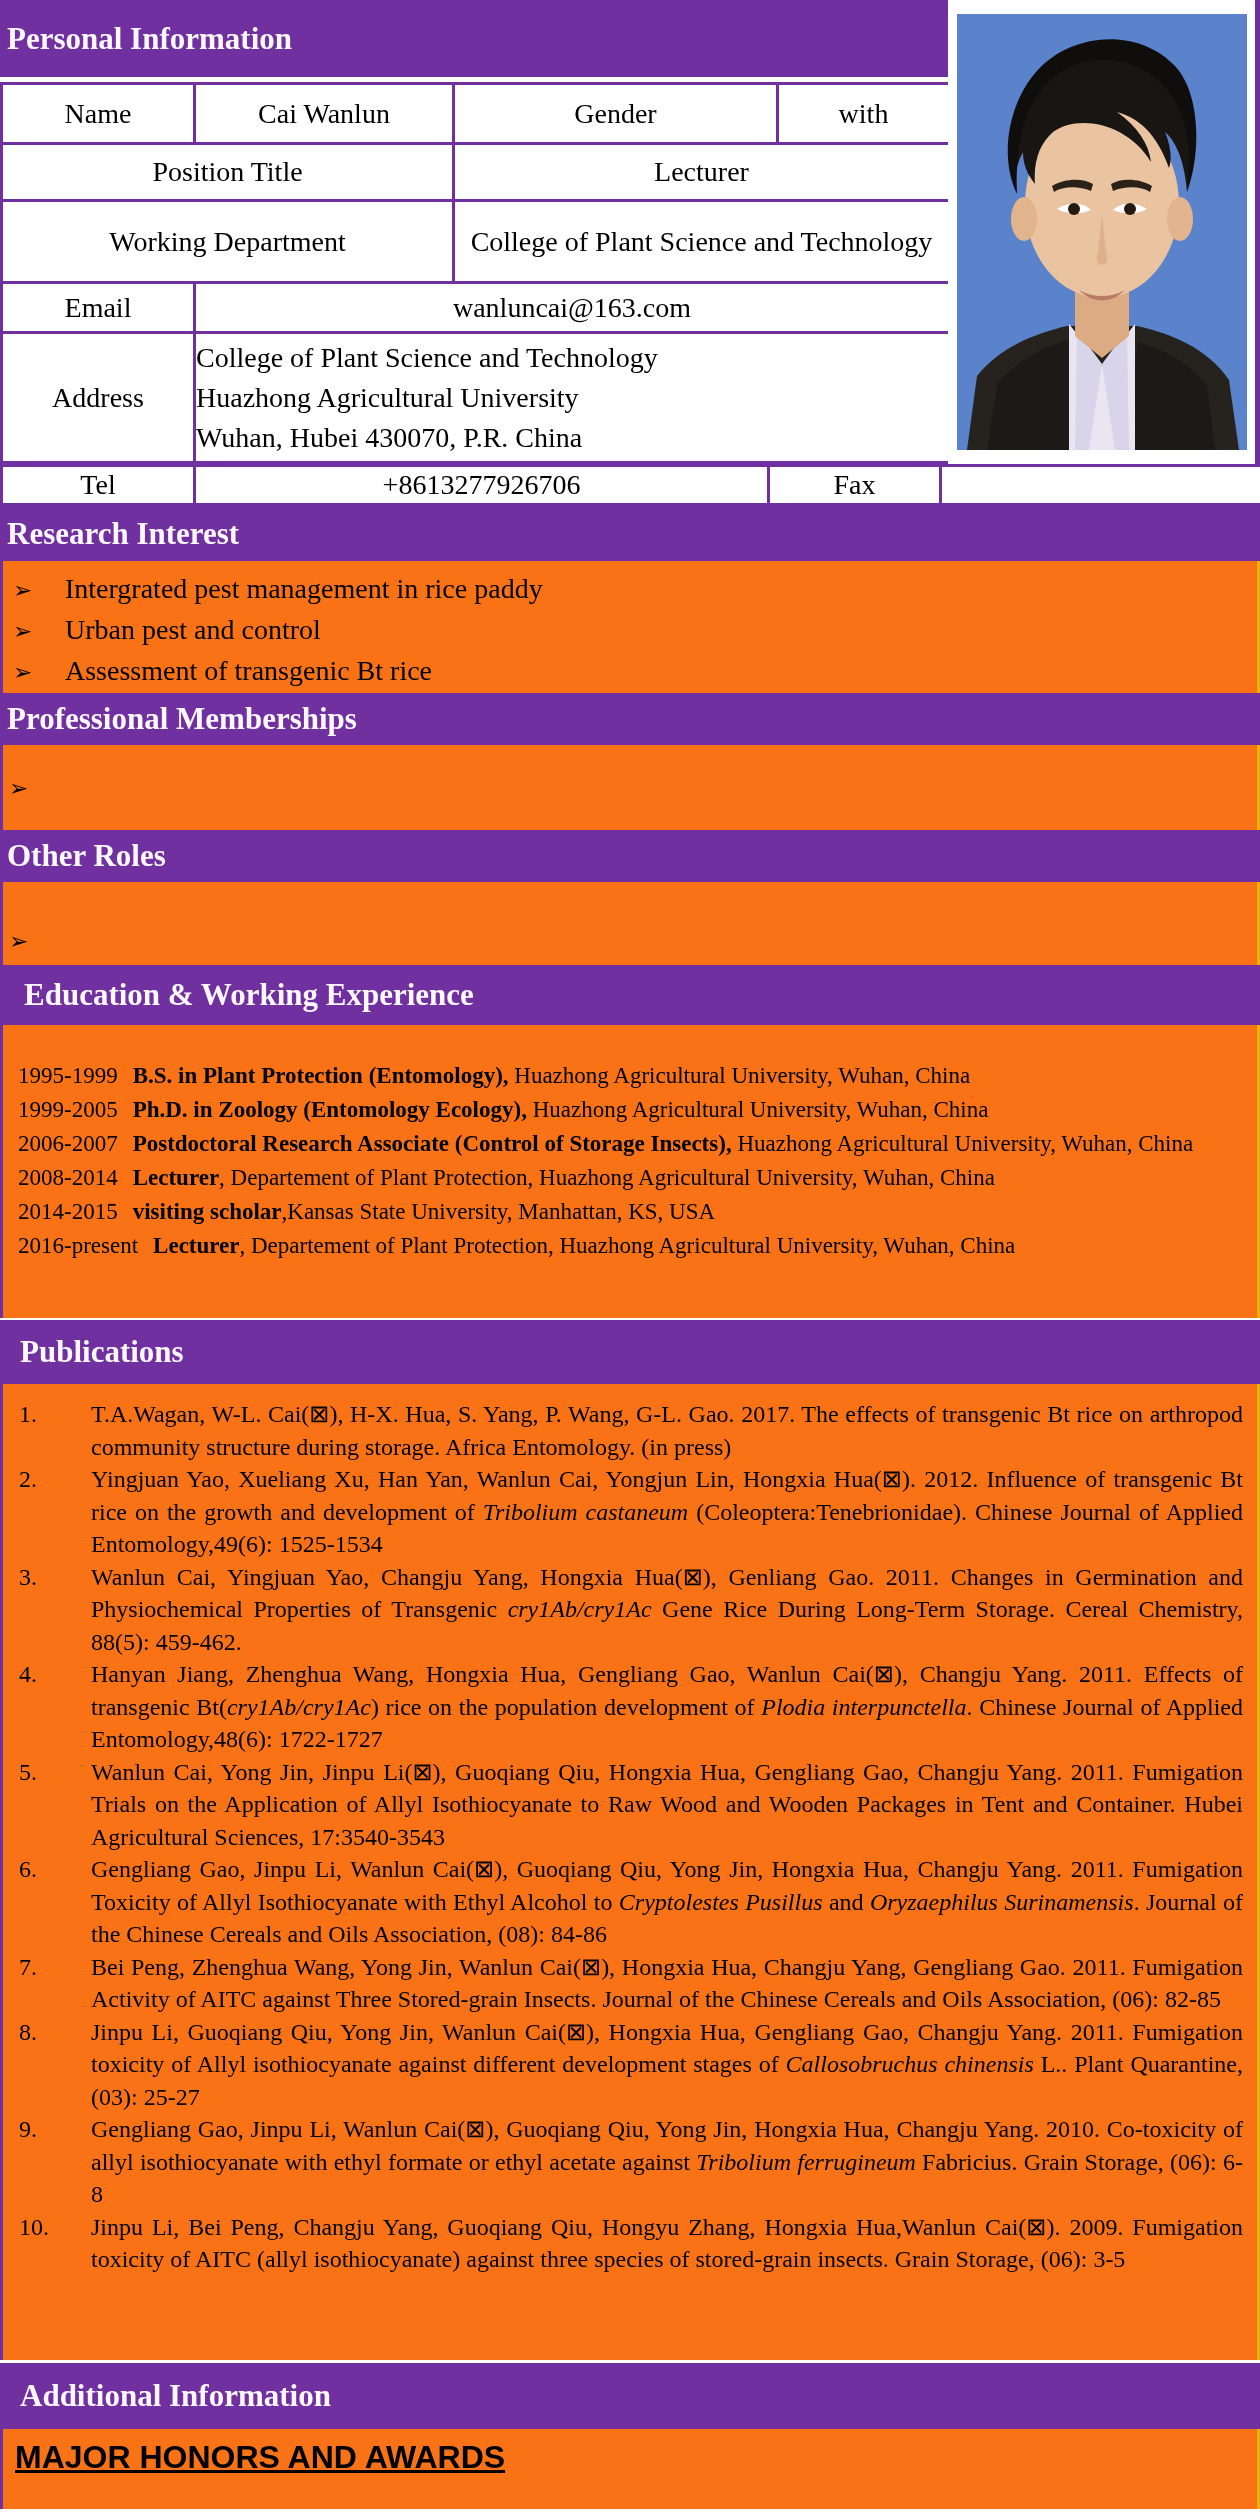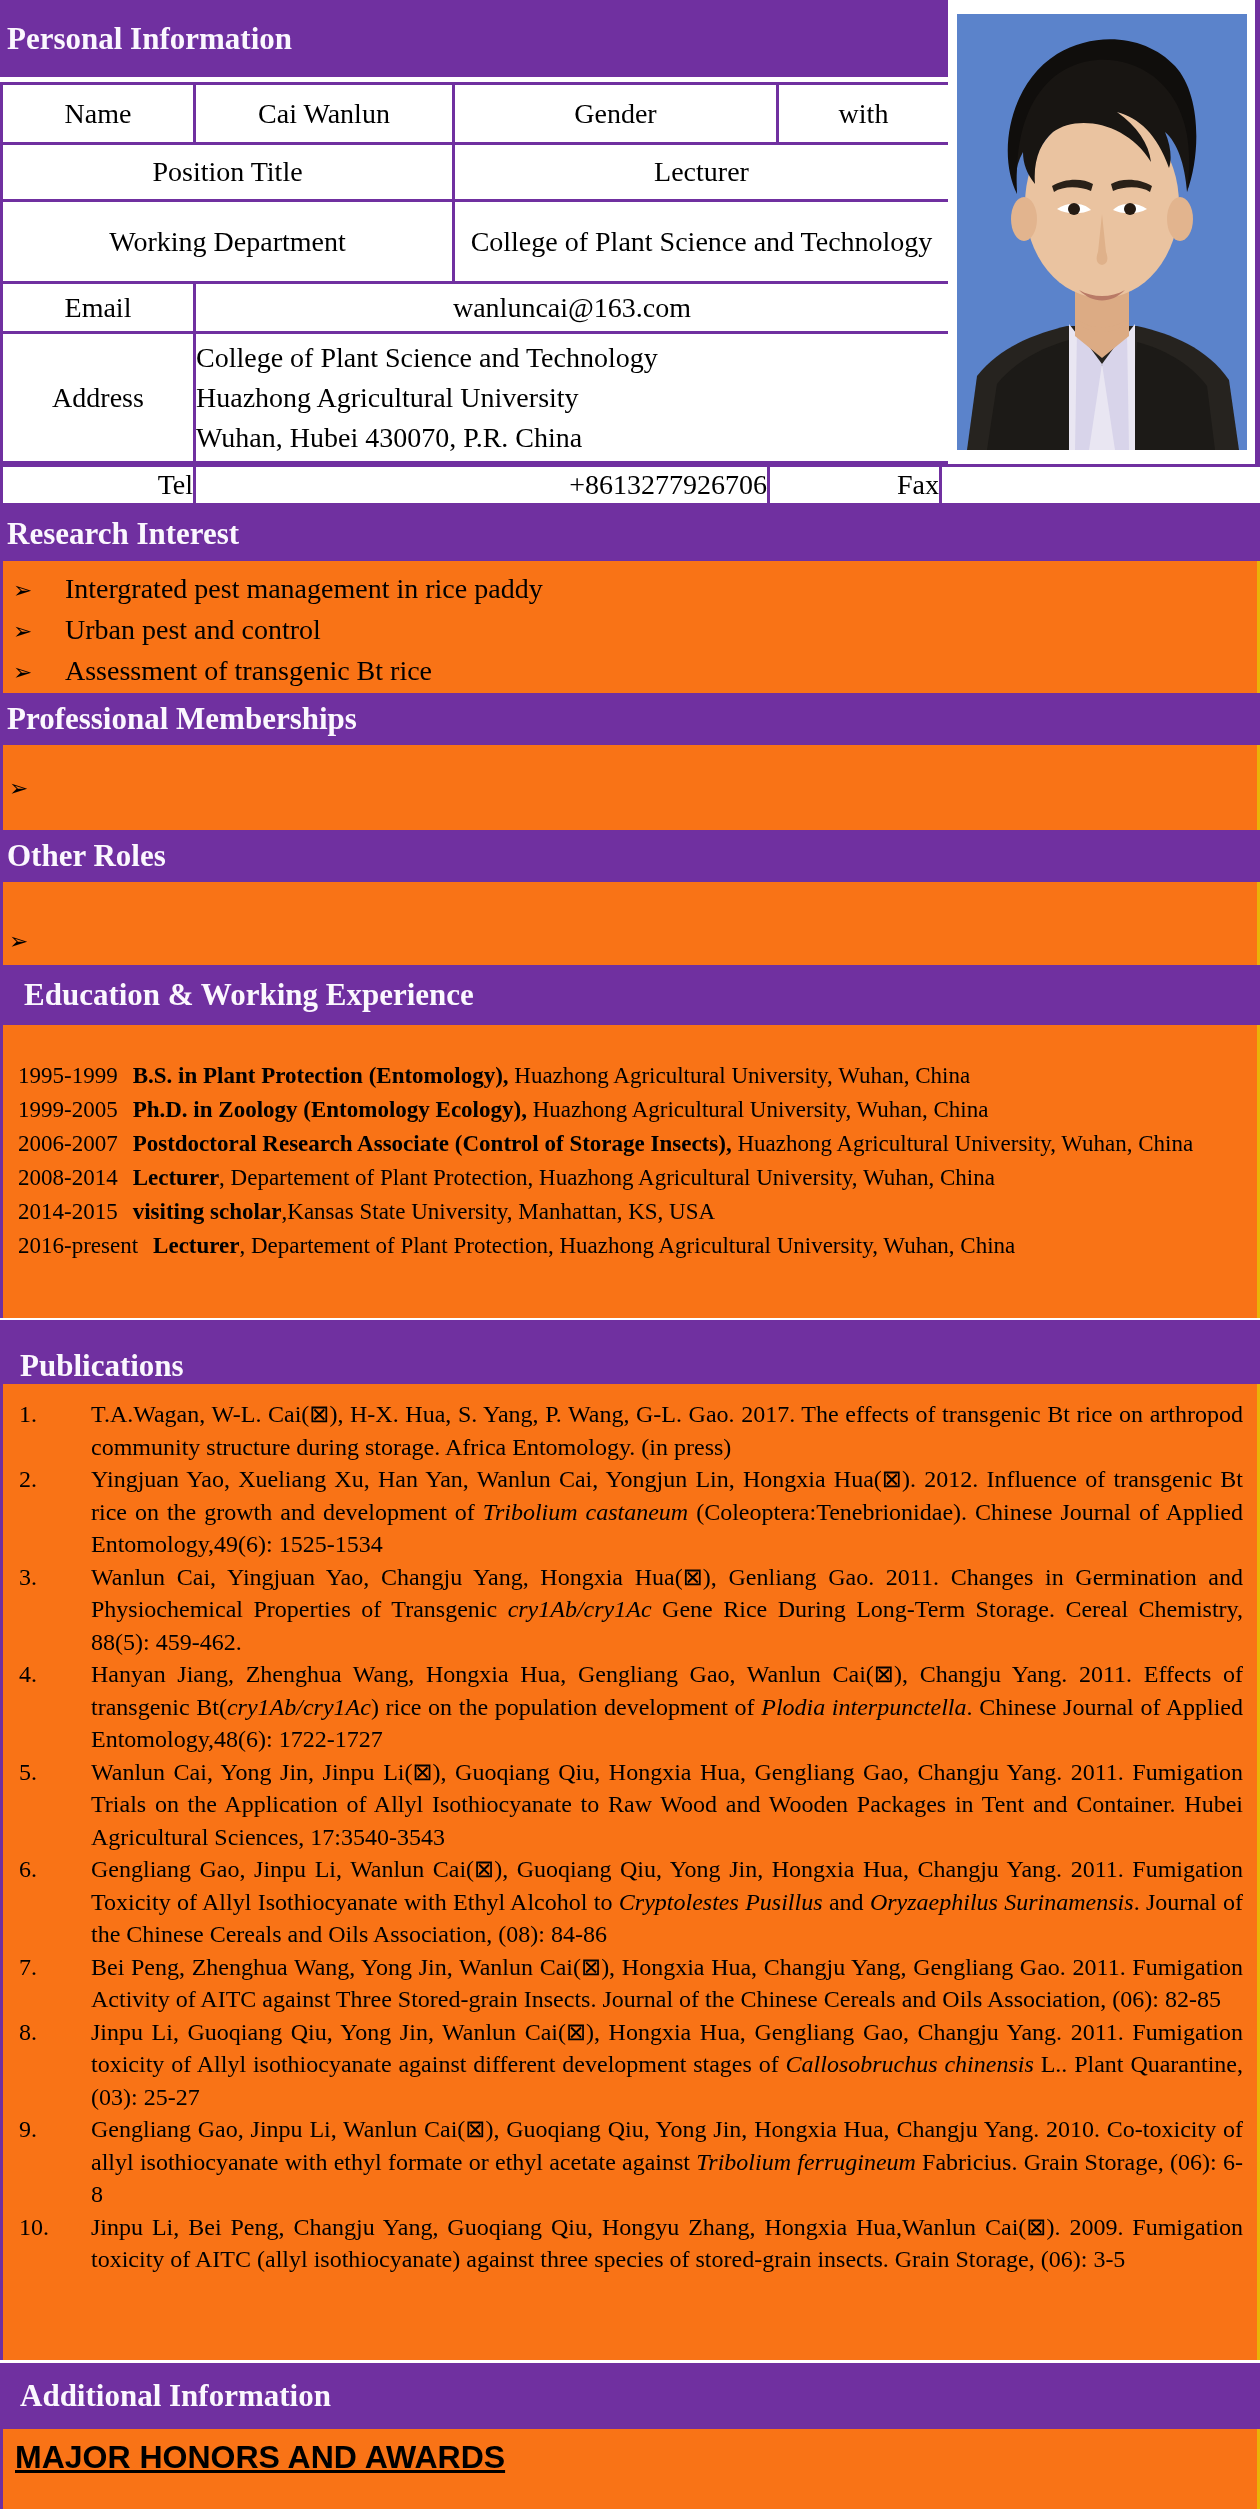--- a/index.html
+++ b/index.html
@@ -11,21 +11,21 @@
   
   .band{
     display:flex;align-items:center;background:#7030A0;color:#fbf7fe;
     font-weight:bold;font-size:31px;box-sizing:border-box;
   }
   .b-pi{height:77px;width:948px;padding-left:7px;}
   .b-ri{height:55px;padding-left:7px;}
   .b-pm{height:52px;padding-left:7px;}
   .b-or{height:52px;padding-left:7px;}
   .b-edu{height:60px;padding-left:24px;}
-  .b-pub{height:64px;padding-left:20px;margin-top:2px;align-items:flex-end;}
+  .b-pub{height:64px;padding-left:20px;margin-top:2px;}
   .b-add{height:66px;padding-left:20px;margin-top:3px;}
   
   .top{display:flex;}
   .left-col{width:948px;flex:0 0 948px;}
   .photo-box{
     flex:1;height:464px;background:#fff;position:relative;
     border-right:5px solid #7030A0;box-sizing:border-box;
   }
   .photo-box svg{position:absolute;left:9px;top:14px;}
   table.ptable{
@@ -38,21 +38,21 @@
   td.cell-left{text-align:left;padding-left:8px;}
   tr.r-name td{height:60px;}
   tr.r-pos td{height:57px;}
   tr.r-dept td{height:82px;}
   tr.r-email td{height:50px;}
   tr.r-addr td{height:130px;}
   .addr-line{text-align:left;line-height:40px;font-size:28px;}
   .dept-val{line-height:40px;}
   table.tel-table{border-collapse:collapse;width:1260px;table-layout:fixed;}
   table.tel-table td{
-    border:3px solid #7030A0;height:36px;text-align:right;
+    border:3px solid #7030A0;height:36px;text-align:center;
     font-size:28px;padding:0;background:#fff;
   }
   
   .content{
     border-left:3px solid #7030A0;border-right:3px solid #eab308;
     box-sizing:border-box;background:#f97316;
   }
   .ri-content{height:132px;padding-top:8px;}
   .ri-line{font-size:28px;line-height:39px;padding-left:10px;white-space:nowrap;}
   .arrow{display:inline-block;width:52px;font-size:23px;}

